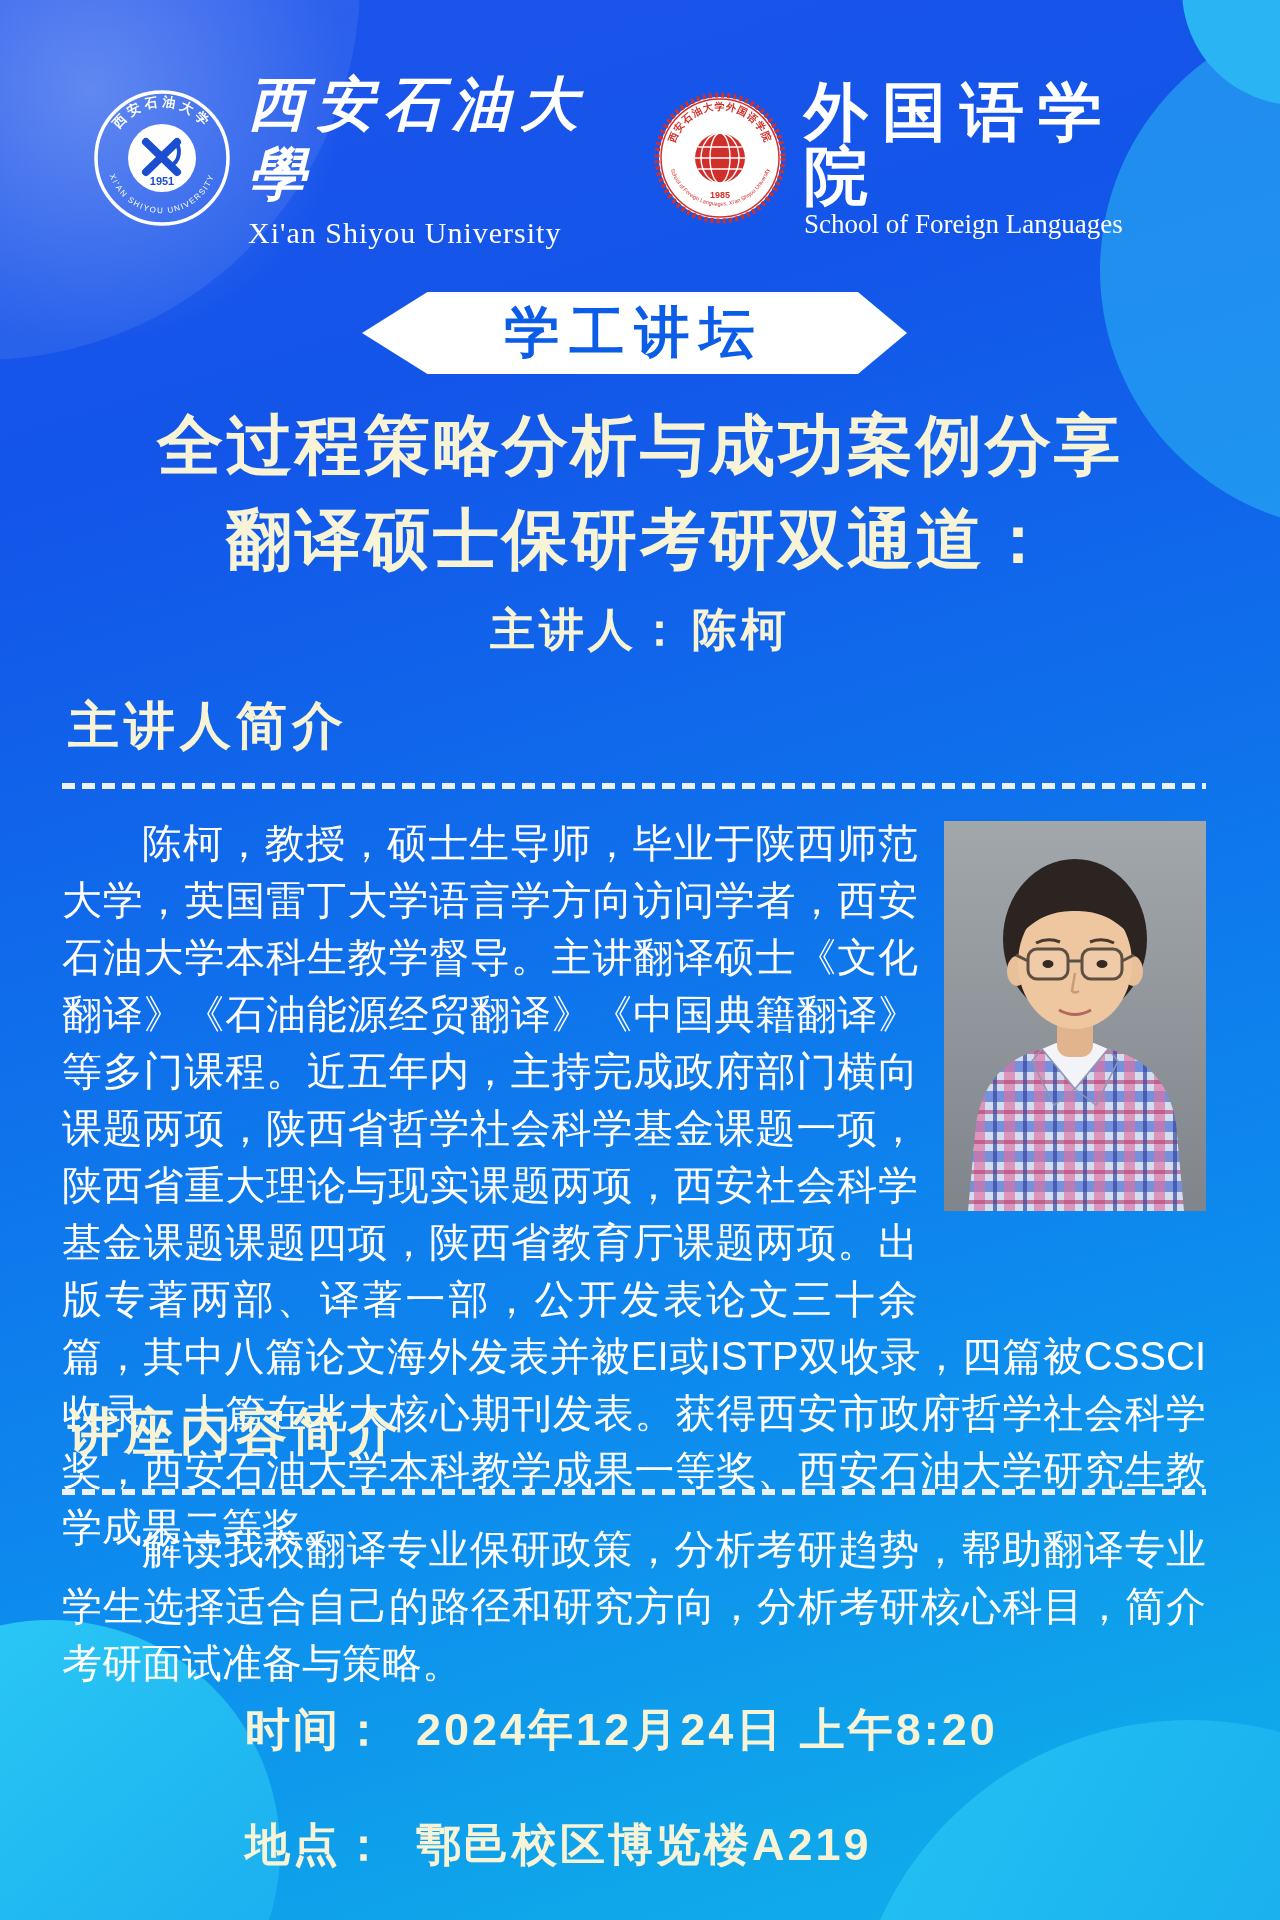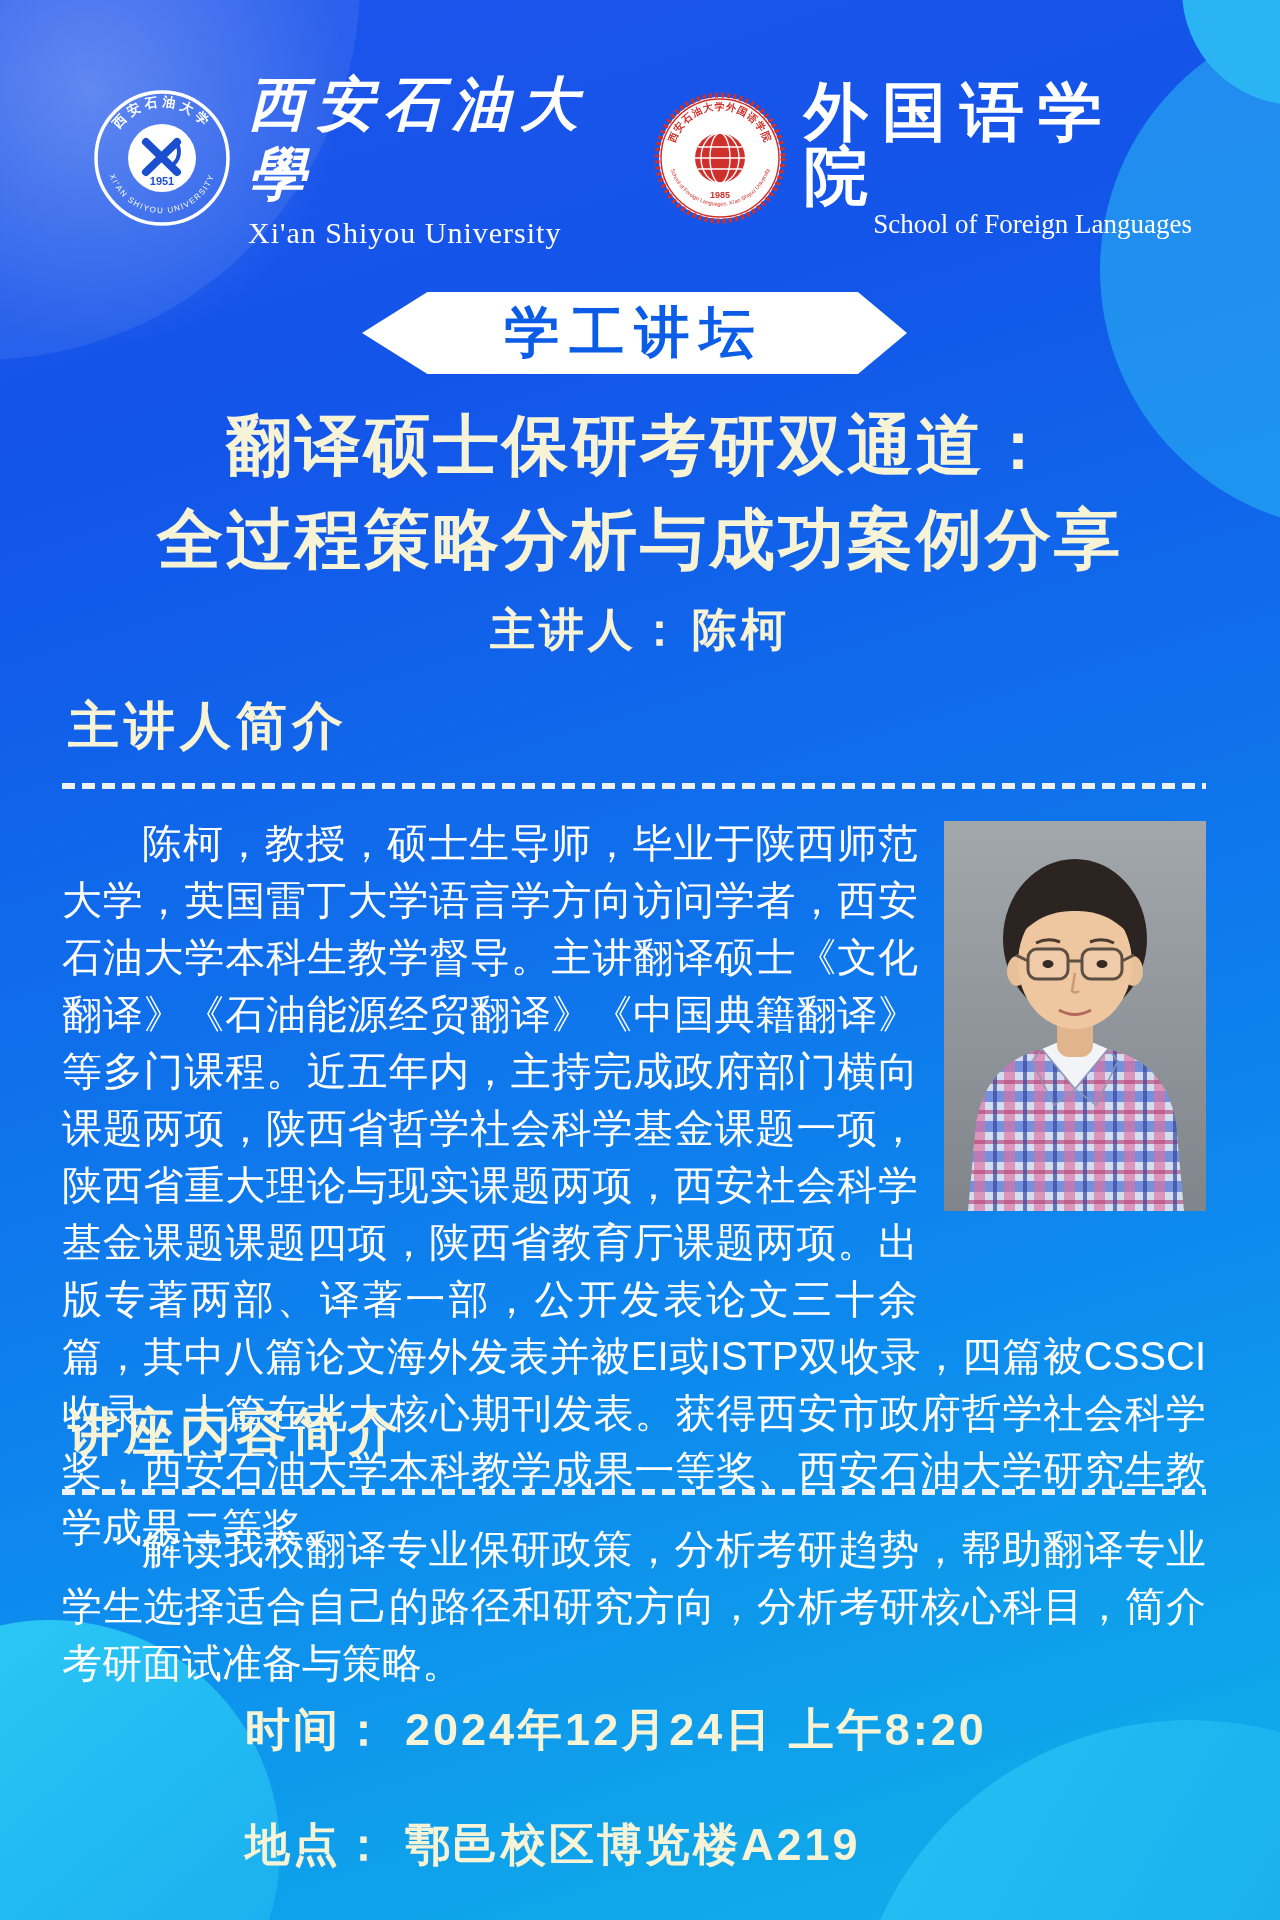--- a/index.html
+++ b/index.html
@@ -24,21 +24,21 @@
   .brand-names{margin-left:16px;}
   .uni-zh{color:#fff;font-family:"Liberation Serif","DejaVu Serif",serif;
     font-size:58px;font-weight:bold;letter-spacing:10px;line-height:70px;font-style:italic;}
   .uni-en{color:#fff;font-family:"Liberation Serif","DejaVu Serif",serif;
     font-size:30px;letter-spacing:1px;margin-top:6px;}
   .school{margin-left:auto;display:flex;align-items:center;}
   .school-names{margin-left:18px;}
   .school-zh{color:#fff;font-family:"Liberation Serif","DejaVu Serif",serif;
     font-size:64px;font-weight:bold;letter-spacing:14px;line-height:64px;}
   .school-en{color:#fff;font-family:"Liberation Serif","DejaVu Serif",serif;
-    font-size:27px;text-align:right;}
+    font-size:27px;}
 
   .banner{position:absolute;top:292px;left:362px;width:545px;height:82px;background:#ffffff;
     clip-path:polygon(12% 0,91% 0,100% 50%,91% 100%,12% 100%,0 50%);
     display:flex;align-items:center;justify-content:center;}
   .banner-label{color:#0b5ce6;font-size:55px;font-weight:bold;letter-spacing:10px;}
 
   .title{position:absolute;top:398px;left:0;width:100%;text-align:center;
     color:#f7f3d6;font-weight:bold;font-size:66px;line-height:94px;letter-spacing:3px;}
   .speaker{position:absolute;top:600px;left:0;width:100%;text-align:center;
     color:#f7f3d6;font-weight:bold;font-size:45px;letter-spacing:4px;}
@@ -52,21 +52,21 @@
     background:repeating-linear-gradient(90deg,#eef1f5 0 13px,rgba(0,0,0,0) 13px 20px);}
   .body-text{color:#ffffff;font-size:40px;line-height:57px;text-align:justify;
     margin:26px 0 0 0;text-indent:2em;}
   .bio-photo{float:right;width:262px;height:390px;margin:6px 0 68px 26px;}
   .bio-flow{margin-top:26px;}
   .bio-flow .body-text{margin-top:0;}
 
   .footer{position:absolute;left:245px;top:1700px;color:#f7f3d6;font-weight:bold;
     font-size:45px;letter-spacing:3px;}
   .footer-row{height:60px;line-height:60px;margin-bottom:55px;white-space:nowrap;}
-  .footer-row .value{margin-left:16px;}
+  .footer-row .value{margin-left:27px;}
 </style>
 </head>
 <body>
 
 <div class="poster">
 
   <div class="decor circle-tl2"></div>
   <div class="decor glow-tl"></div>
   <div class="decor circle-tr2"></div>
   <div class="decor circle-tr1"></div>
@@ -132,22 +132,22 @@
         <div class="school-en">School of Foreign Languages</div>
       </div>
     </div>
   </div>
 
   <div class="banner">
     <span class="banner-label">学工讲坛</span>
   </div>
 
   <div class="title">
+    <div>全过程策略分析与成功案例分享</div>
     <div>翻译硕士保研考研双通道：</div>
-    <div>全过程策略分析与成功案例分享</div>
   </div>
 
   <div class="speaker">
     <span>主讲人：</span><span class="name">陈柯</span>
   </div>
 
   <div class="section section-bio">
     <h2 class="sec-heading">主讲人简介</h2>
     <div class="dash-rule"></div>
     <div class="bio-flow">

